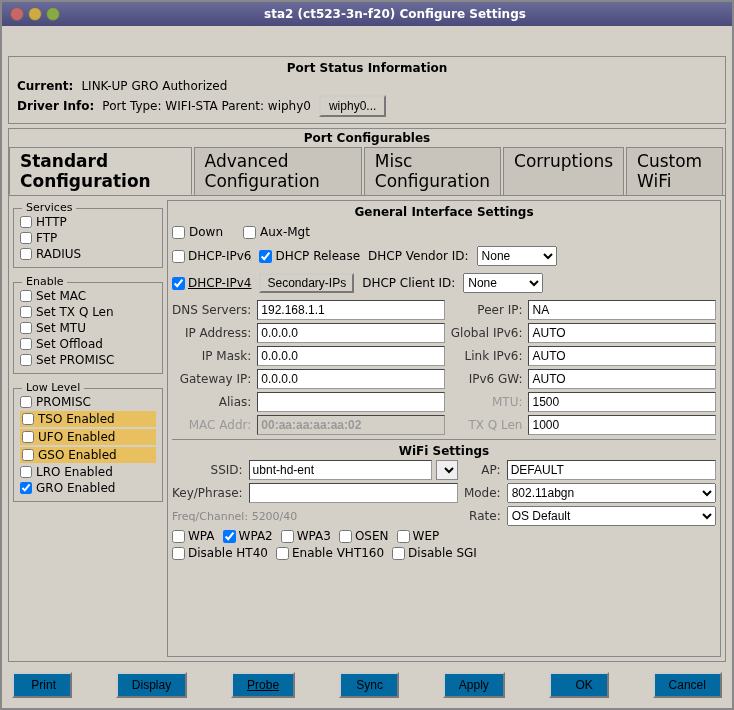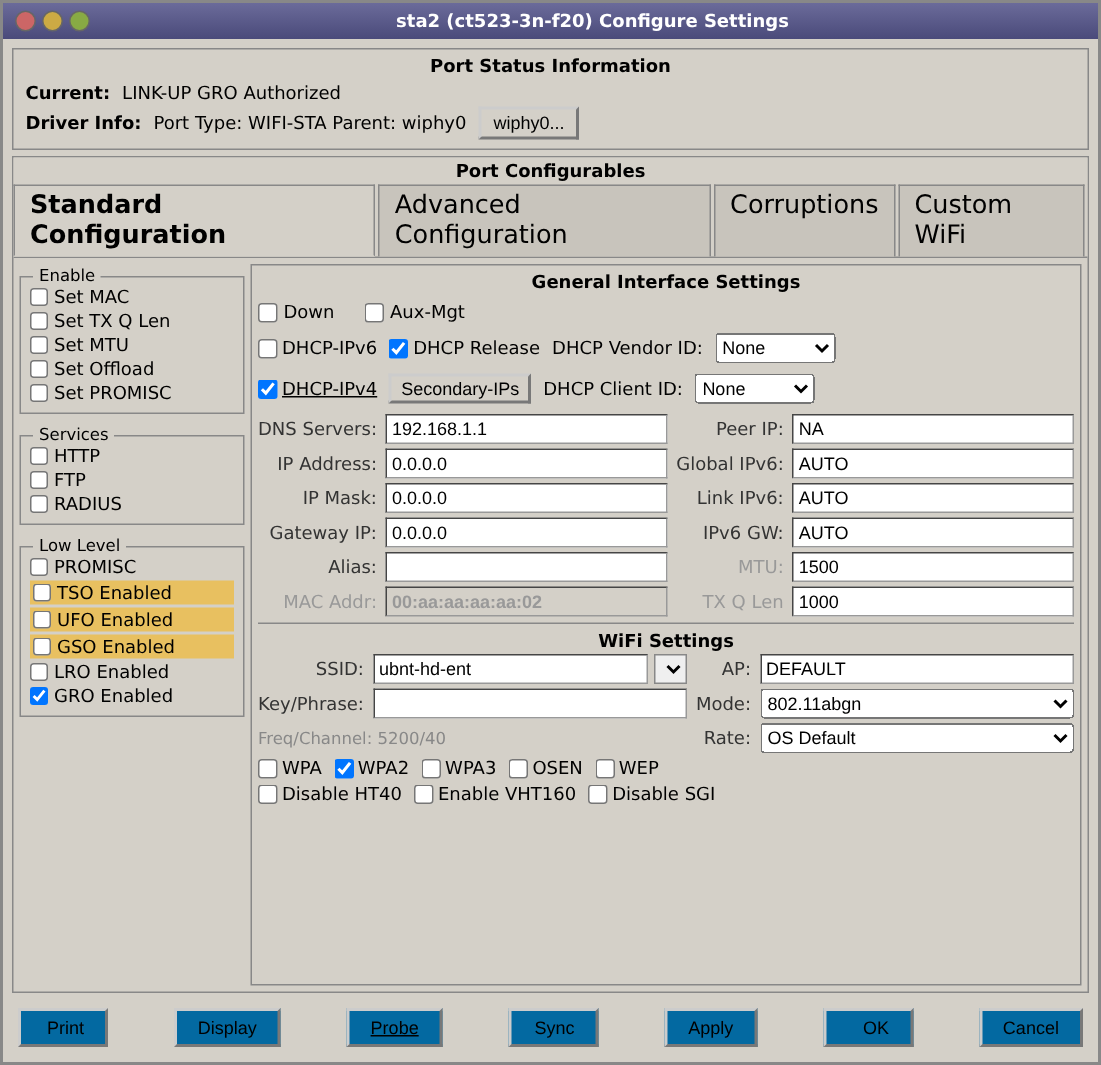--- a/index.html
+++ b/index.html
@@ -11,20 +11,21 @@
       height: 710px;
       overflow: hidden;
     }
     .window {
       width: 734px;
       height: 710px;
       background: #d4d0c8;
       border: 2px solid #888;
       display: flex;
       flex-direction: column;
+      gap: 24px;
     }
     .titlebar {
       background: linear-gradient(to bottom, #6b6b9a, #4a4a7a);
       color: white;
       text-align: center;
       padding: 4px 8px;
       font-size: 12px;
       font-weight: bold;
       display: flex;
       align-items: center;
@@ -300,65 +301,66 @@
         <button class="wiphy-btn">wiphy0...</button>
       </div>
     </div>
 
     <div class="port-configurables">
       <div class="port-config-title">Port Configurables</div>
 
       <div class="tabs">
         <div class="tab active">Standard Configuration</div>
         <div class="tab">Advanced Configuration</div>
+        <div class="tab">Misc Configuration</div>
         <div class="tab">Corruptions</div>
         <div class="tab">Custom WiFi</div>
       </div>
 
       <div class="tab-content">
 
         <div class="left-panel">
 
           <div class="group-box">
+            <span class="group-box-title">Services</span>
+            <div class="cb-row">
+              <input type="checkbox" style="">
+              <label>HTTP</label>
+            </div>
+            <div class="cb-row">
+              <input type="checkbox" style="">
+              <label>FTP</label>
+            </div>
+            <div class="cb-row">
+              <input type="checkbox" style="">
+              <label>RADIUS</label>
+            </div>
+          </div>
+
+          <div class="group-box">
             <span class="group-box-title">Enable</span>
             <div class="cb-row">
               <input type="checkbox" style="">
               <label>Set MAC</label>
             </div>
             <div class="cb-row">
               <input type="checkbox" style="">
               <label>Set TX Q Len</label>
             </div>
             <div class="cb-row">
               <input type="checkbox" style="">
               <label>Set MTU</label>
             </div>
             <div class="cb-row">
               <input type="checkbox" style="">
               <label>Set Offload</label>
             </div>
             <div class="cb-row">
               <input type="checkbox" style="">
               <label>Set PROMISC</label>
-            </div>
-          </div>
-
-          <div class="group-box">
-            <span class="group-box-title">Services</span>
-            <div class="cb-row">
-              <input type="checkbox" style="">
-              <label>HTTP</label>
-            </div>
-            <div class="cb-row">
-              <input type="checkbox" style="">
-              <label>FTP</label>
-            </div>
-            <div class="cb-row">
-              <input type="checkbox" style="">
-              <label>RADIUS</label>
             </div>
           </div>
 
           <div class="group-box">
             <span class="group-box-title">Low Level</span>
             <div class="cb-row">
               <input type="checkbox" style="">
               <label>PROMISC</label>
             </div>
             <div class="cb-row highlighted-row" style="background:#e8c060;padding:1px 2px;">

